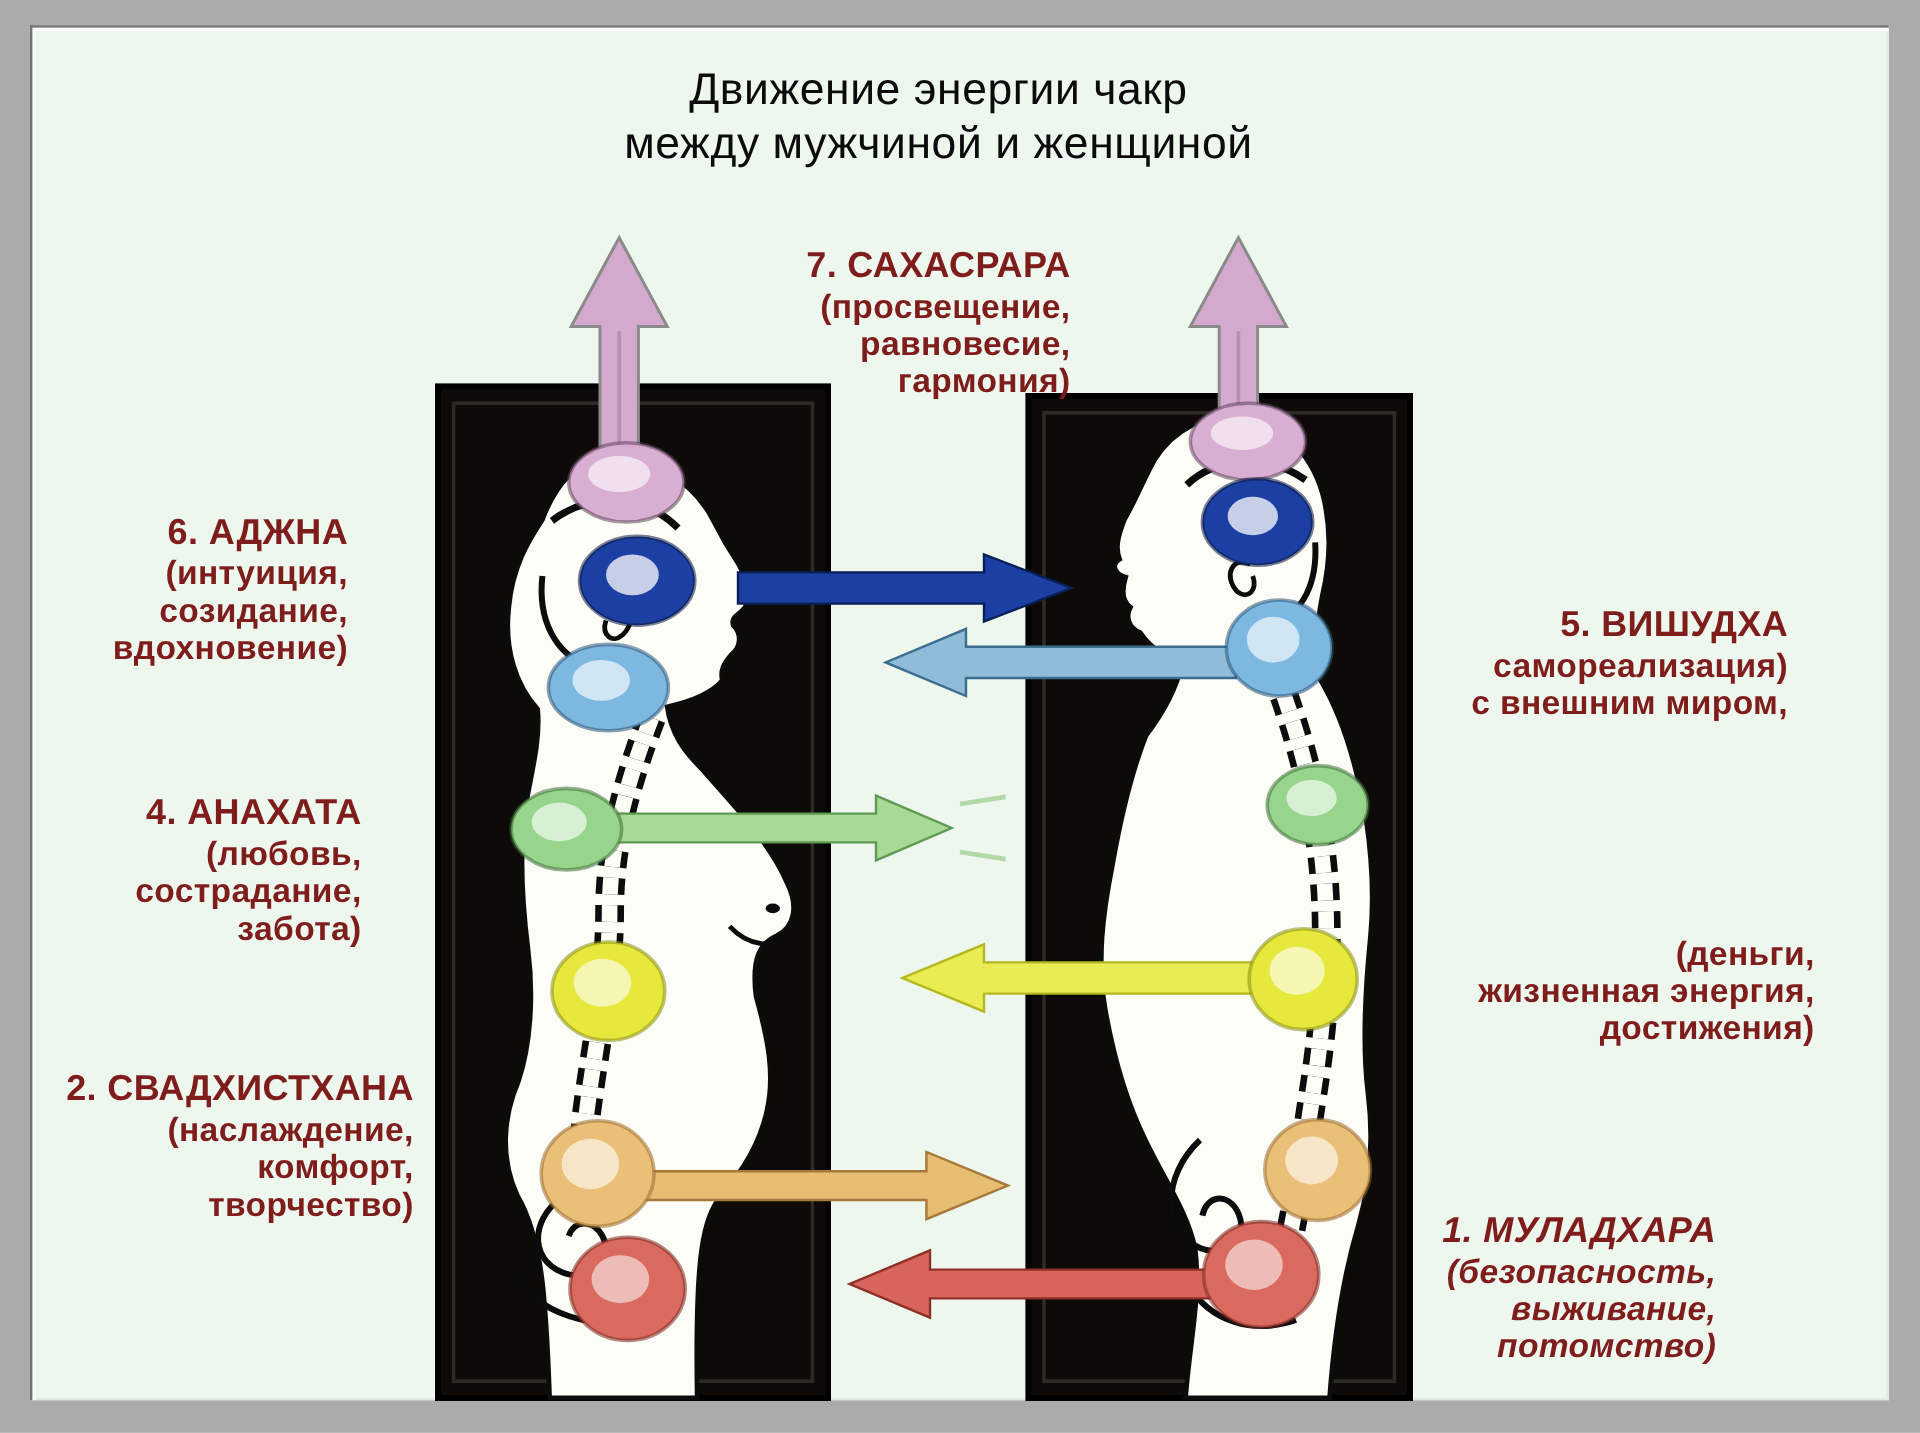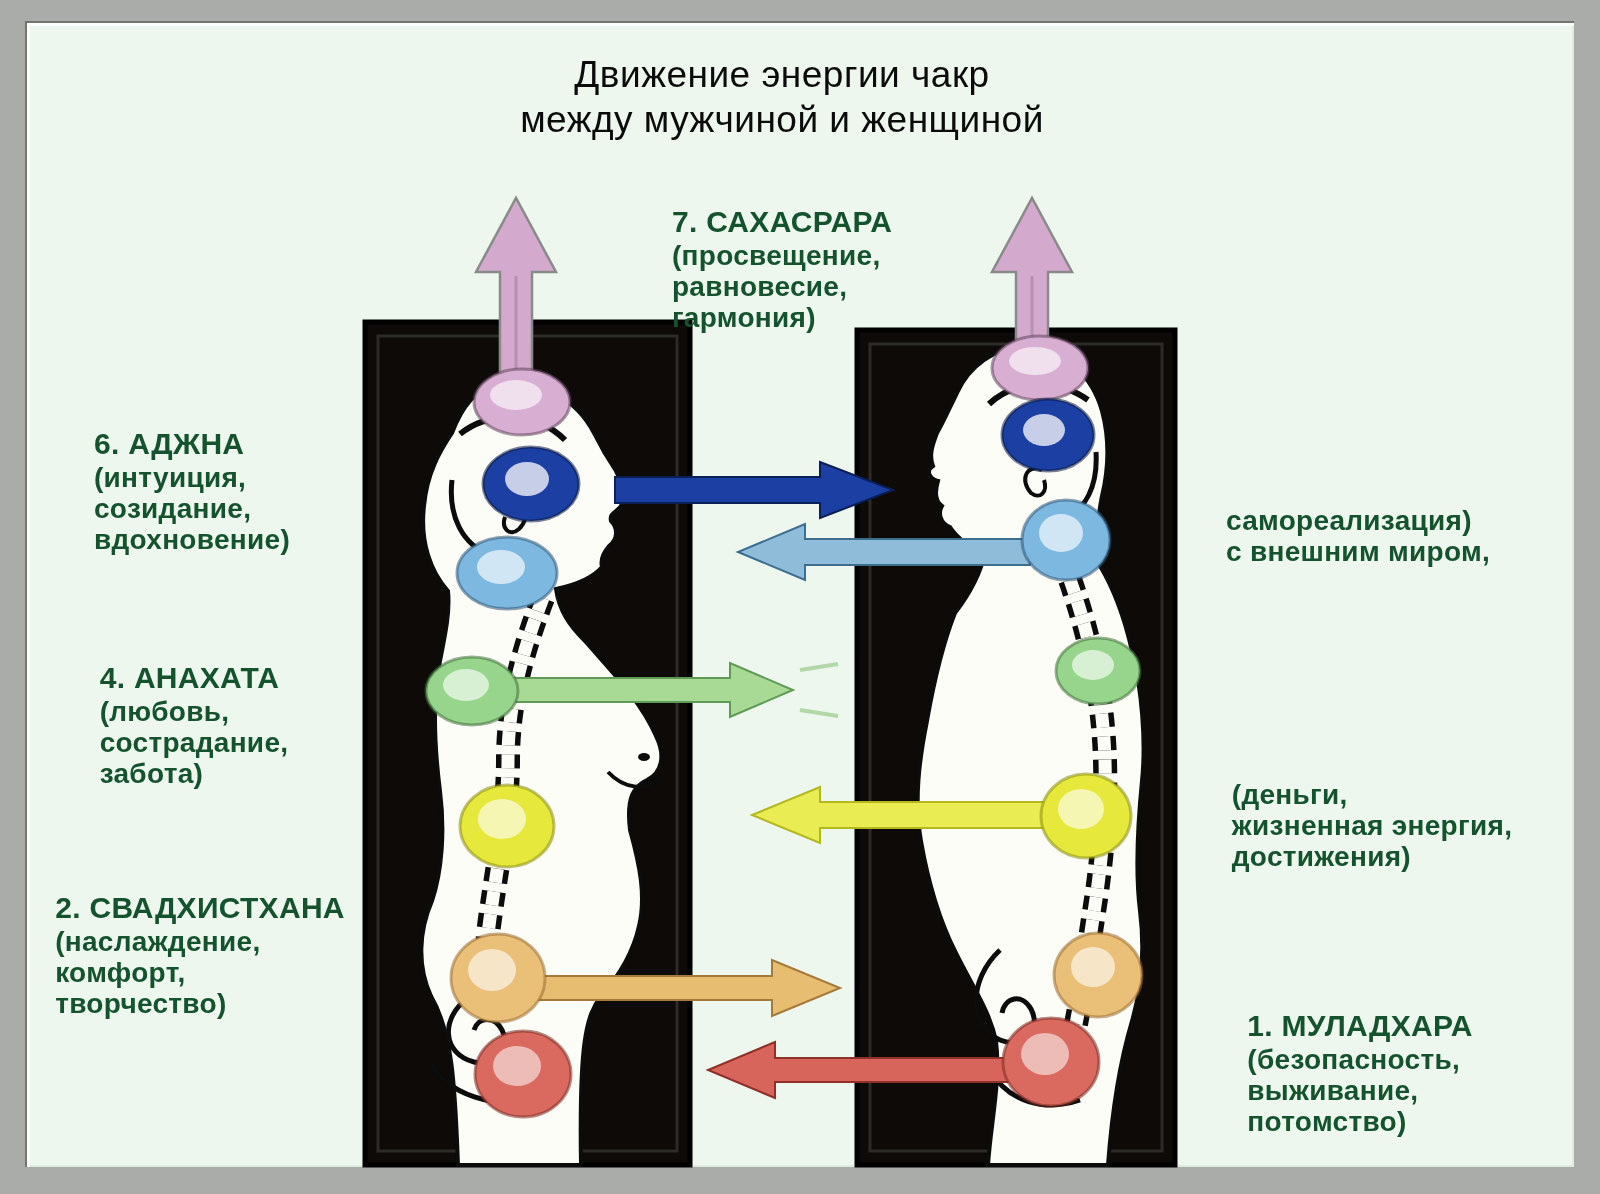--- a/index.html
+++ b/index.html
@@ -17,21 +17,21 @@
     box-shadow:inset 3px 3px 0 #fbfffb, inset -2px -2px 0 #e0ebe0;
   }
   svg.art{position:absolute;left:0;top:0;width:1600px;height:1194px;}
   .title{
     position:absolute;left:782px;top:52px;transform:translateX(-50%);
     text-align:center;color:#0b0b0b;font-weight:normal;
     font-size:37px;line-height:45px;letter-spacing:.5px;white-space:nowrap;
   }
   .lbl{
     position:absolute;transform:translateX(-50%);
-    text-align:left;color:#14532d;font-weight:bold;
+    text-align:right;color:#7f1d1d;font-weight:bold;
     font-size:28px;line-height:31px;letter-spacing:.3px;white-space:nowrap;
   }
   .lbl .name{font-size:30px;margin-bottom:3px;}
 </style>
 </head>
 <body>
 
 <div class="paper"></div>
 
 <svg class="art" viewBox="0 0 1600 1194">
@@ -230,42 +230,43 @@
 </div>
 
 <div class="lbl" style="left:192px;top:428px;">
   <div class="name">6. АДЖНА</div>
   <div>(интуиция,</div>
   <div>созидание,</div>
   <div>вдохновение)</div>
 </div>
 
 <div class="lbl" style="left:1358px;top:505px;">
+  <div class="name">5. ВИШУДХА</div>
   <div>самореализация)</div>
   <div>с внешним миром,</div>
 </div>
 
-<div class="lbl" style="left:194px;top:662px;">
+<div class="lbl" style="left:207px;top:662px;">
   <div class="name">4. АНАХАТА</div>
   <div>(любовь,</div>
   <div>сострадание,</div>
   <div>забота)</div>
 </div>
 
 <div class="lbl" style="left:1372px;top:779px;">
   <div>(деньги,</div>
   <div>жизненная энергия,</div>
   <div>достижения)</div>
 </div>
 
 <div class="lbl" style="left:200px;top:892px;">
   <div class="name">2. СВАДХИСТХАНА</div>
   <div>(наслаждение,</div>
   <div>комфорт,</div>
   <div>творчество)</div>
 </div>
 
-<div class="lbl" style="left:1360px;top:1010px;">
+<div class="lbl" style="left:1316px;top:1010px;font-style:italic;">
   <div class="name">1. МУЛАДХАРА</div>
   <div>(безопасность,</div>
   <div>выживание,</div>
   <div>потомство)</div>
 </div>
 
 </body></html>

